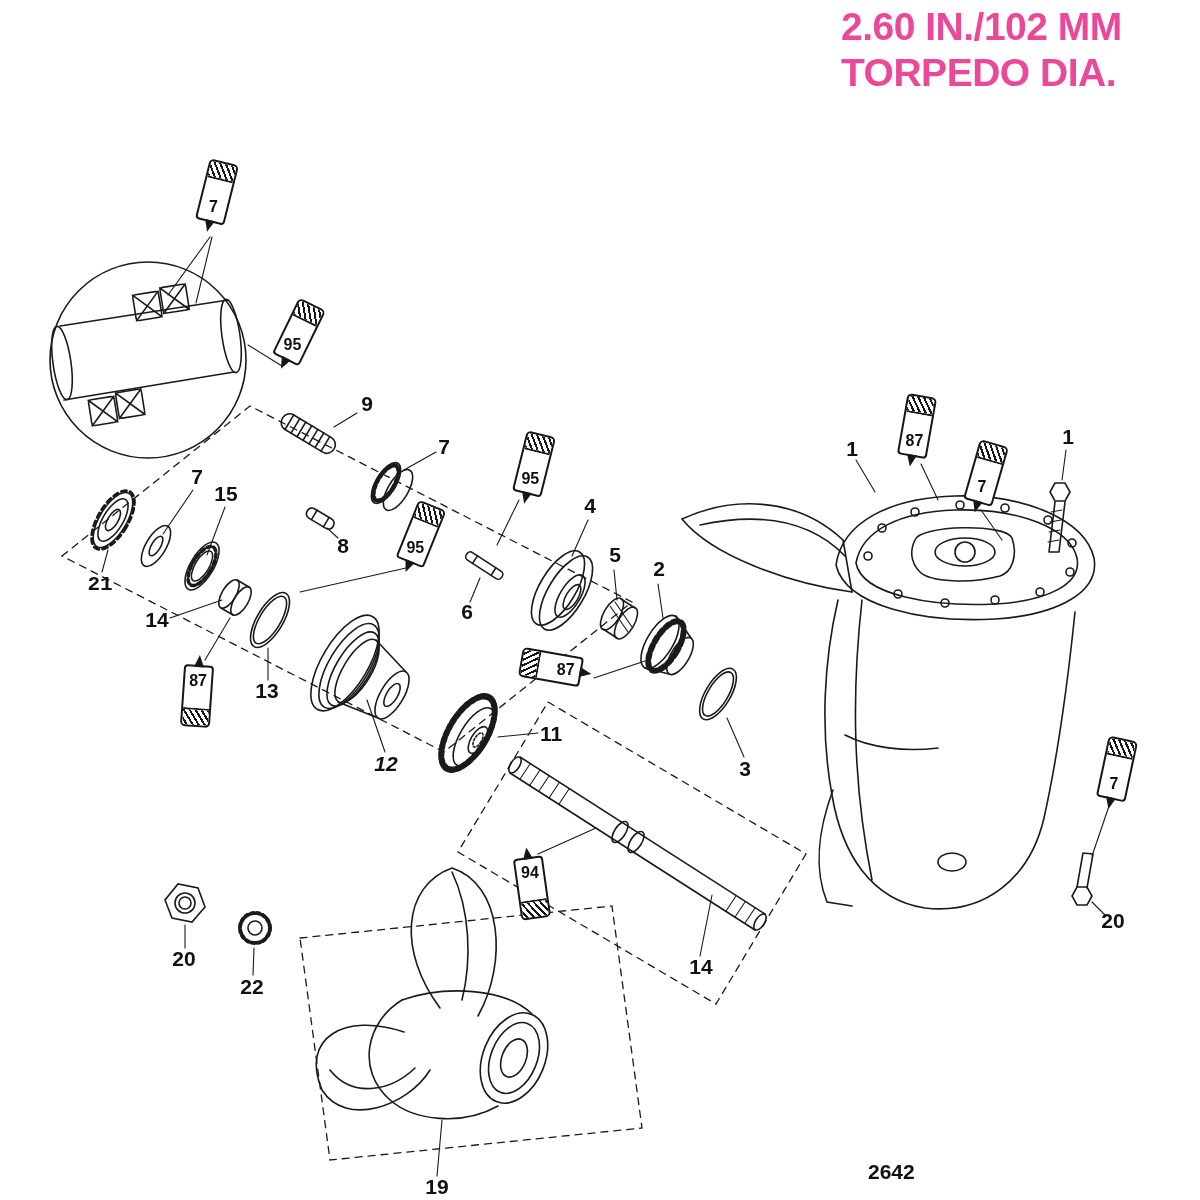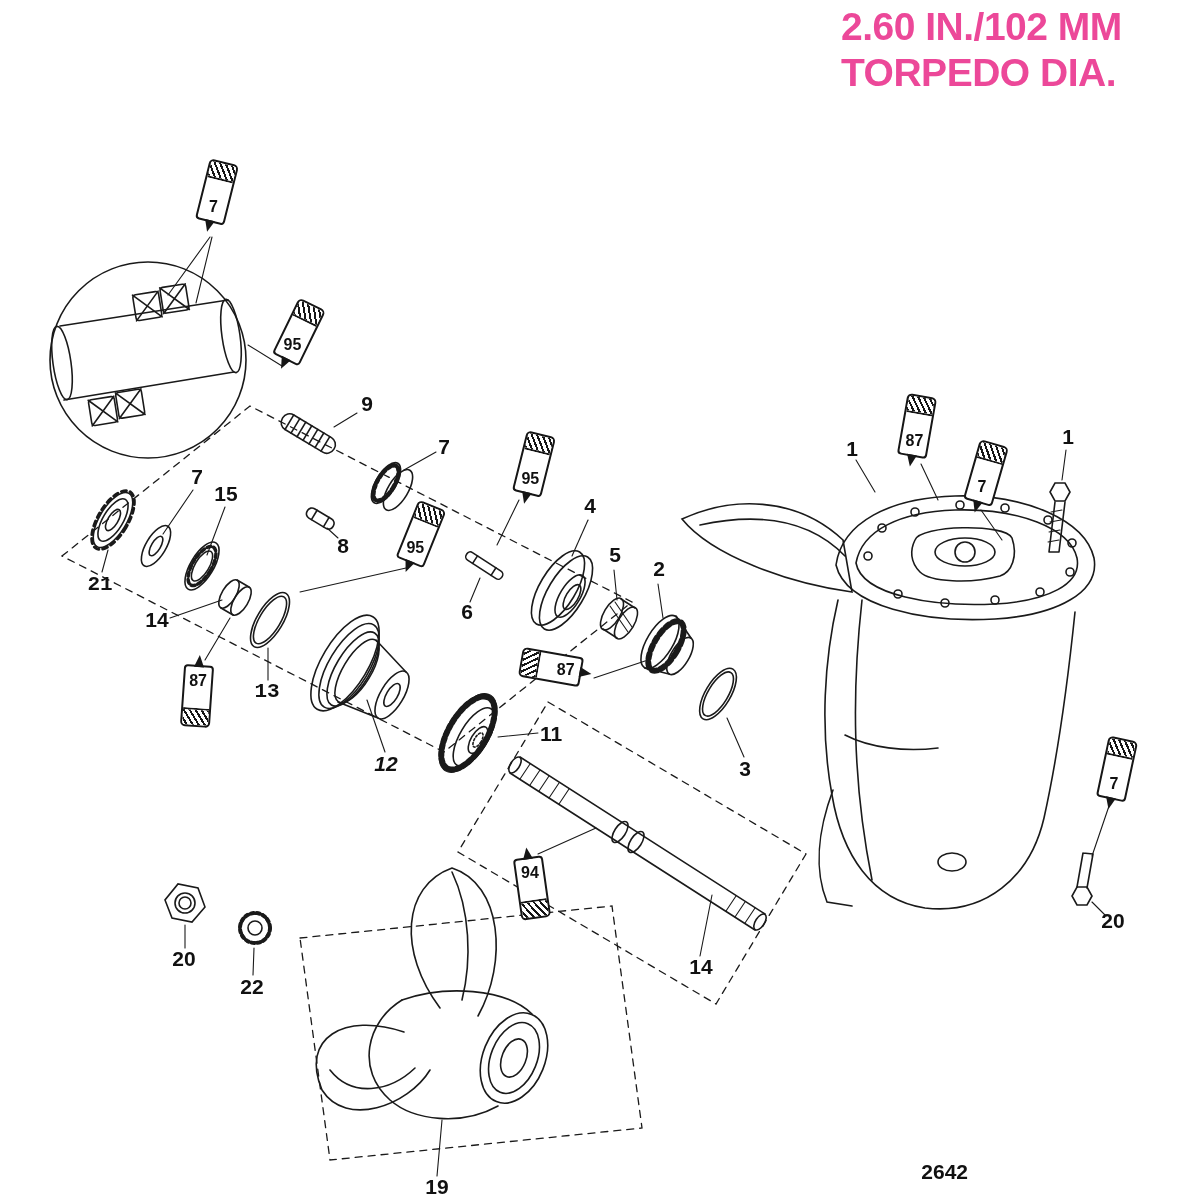--- a/index.html
+++ b/index.html
@@ -8,21 +8,21 @@
     font-family:"Liberation Sans","DejaVu Sans",sans-serif; color:#111;
     overflow:hidden;
   }
   .drawing { position:absolute; left:0; top:0; }
   .title-block {
     position:absolute; left:841px; top:4px; width:340px;
     font-weight:bold; font-size:39px; line-height:1.18; letter-spacing:-0.5px;
     color:#ec4899;
   }
   .diagram-number {
-    position:absolute; left:868px; top:1160px; width:100px; text-align:right;
+    position:absolute; left:868px; top:1160px; width:100px; text-align:left;
     font-weight:bold; font-size:21px;
   }
   #callout-layer { position:absolute; left:0; top:0; width:1200px; height:1200px; }
   .callout { position:absolute; }
   .plain {
     font-weight:bold; font-size:21px; color:#111; white-space:nowrap;
     transform:translate(-50%,-50%);
   }
   .tube {
     width:30px; height:62px; background:#fff;
@@ -288,21 +288,21 @@
       <div class="callout plain" style="left: 226px; top: 494px;">15</div>
       <div class="callout plain" style="left: 343px; top: 546px;">8</div>
       <div class="callout plain" style="left: 590px; top: 506px;">4</div>
       <div class="callout plain" style="left: 615px; top: 555px;">5</div>
       <div class="callout plain" style="left: 659px; top: 569px;">2</div>
       <div class="callout plain" style="left: 100px; top: 584px; font-family: Liberation Mono, monospace;">21</div>
       <div class="callout plain" style="left: 157px; top: 620px;">14</div>
       <div class="callout plain" style="left: 467px; top: 612px;">6</div>
       <div class="callout plain" style="left: 852px; top: 449px;">1</div>
       <div class="callout plain" style="left: 1068px; top: 437px;">1</div>
-      <div class="callout plain" style="left: 267px; top: 691px; font-family: Liberation Mono, monospace;">13</div>
+      <div class="callout plain" style="left: 267px; top: 691px;">13</div>
       <div class="callout plain" style="left: 386px; top: 764px; font-style: italic;">12</div>
       <div class="callout plain" style="left: 551px; top: 734px; text-align: right;">11</div>
       <div class="callout plain" style="left: 745px; top: 769px;">3</div>
       <div class="callout plain" style="left: 701px; top: 967px;">14</div>
       <div class="callout plain" style="left: 184px; top: 959px;">20</div>
       <div class="callout plain" style="left: 252px; top: 987px;">22</div>
       <div class="callout plain" style="left: 1113px; top: 921px;">20</div>
       <div class="callout plain" style="left: 437px; top: 1187px;">19</div>
     </div>
 

